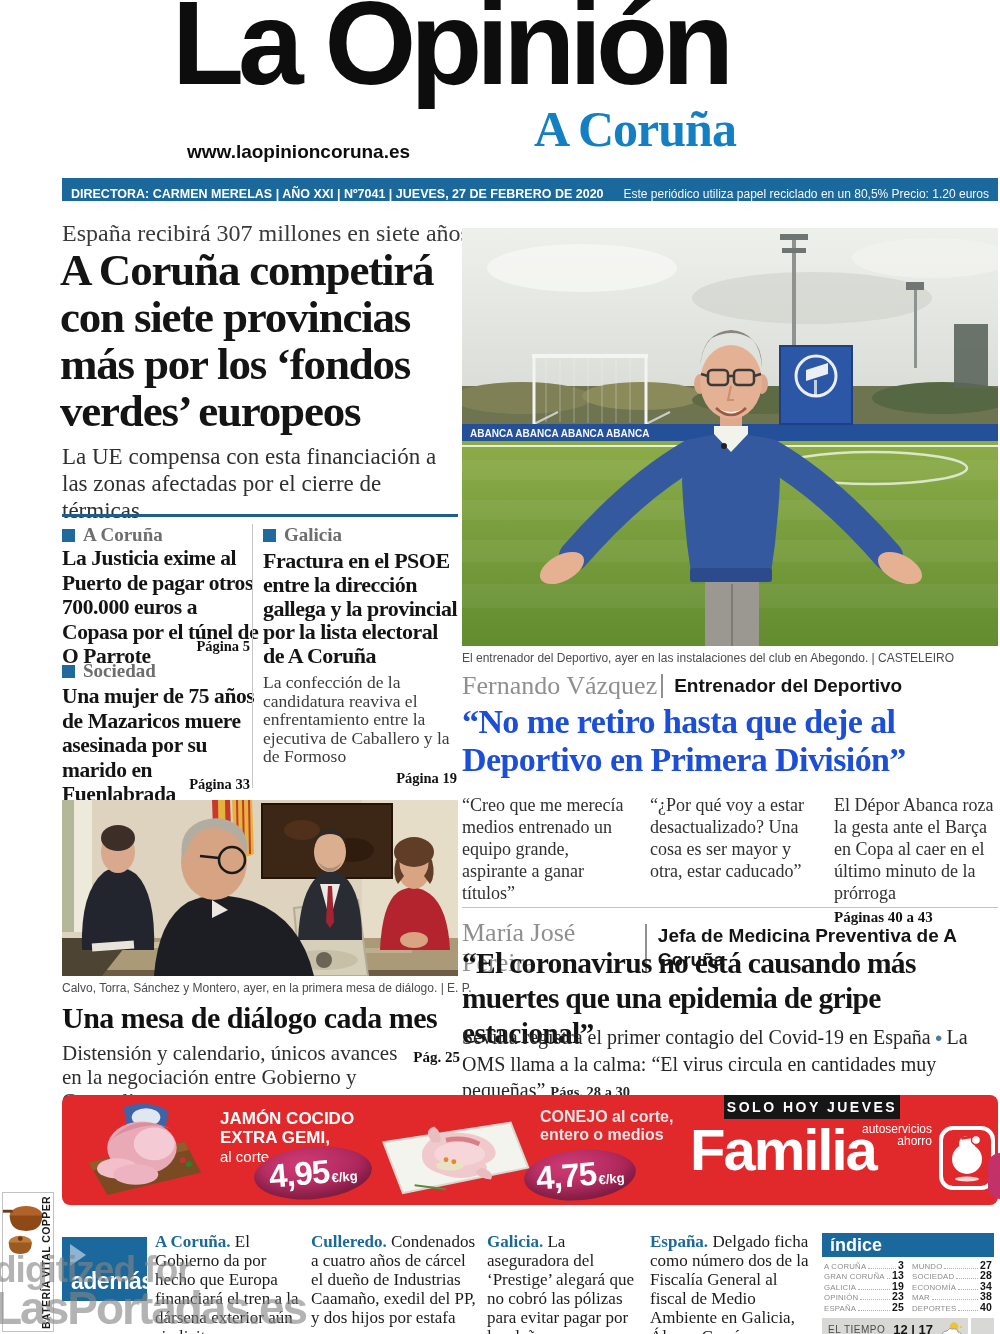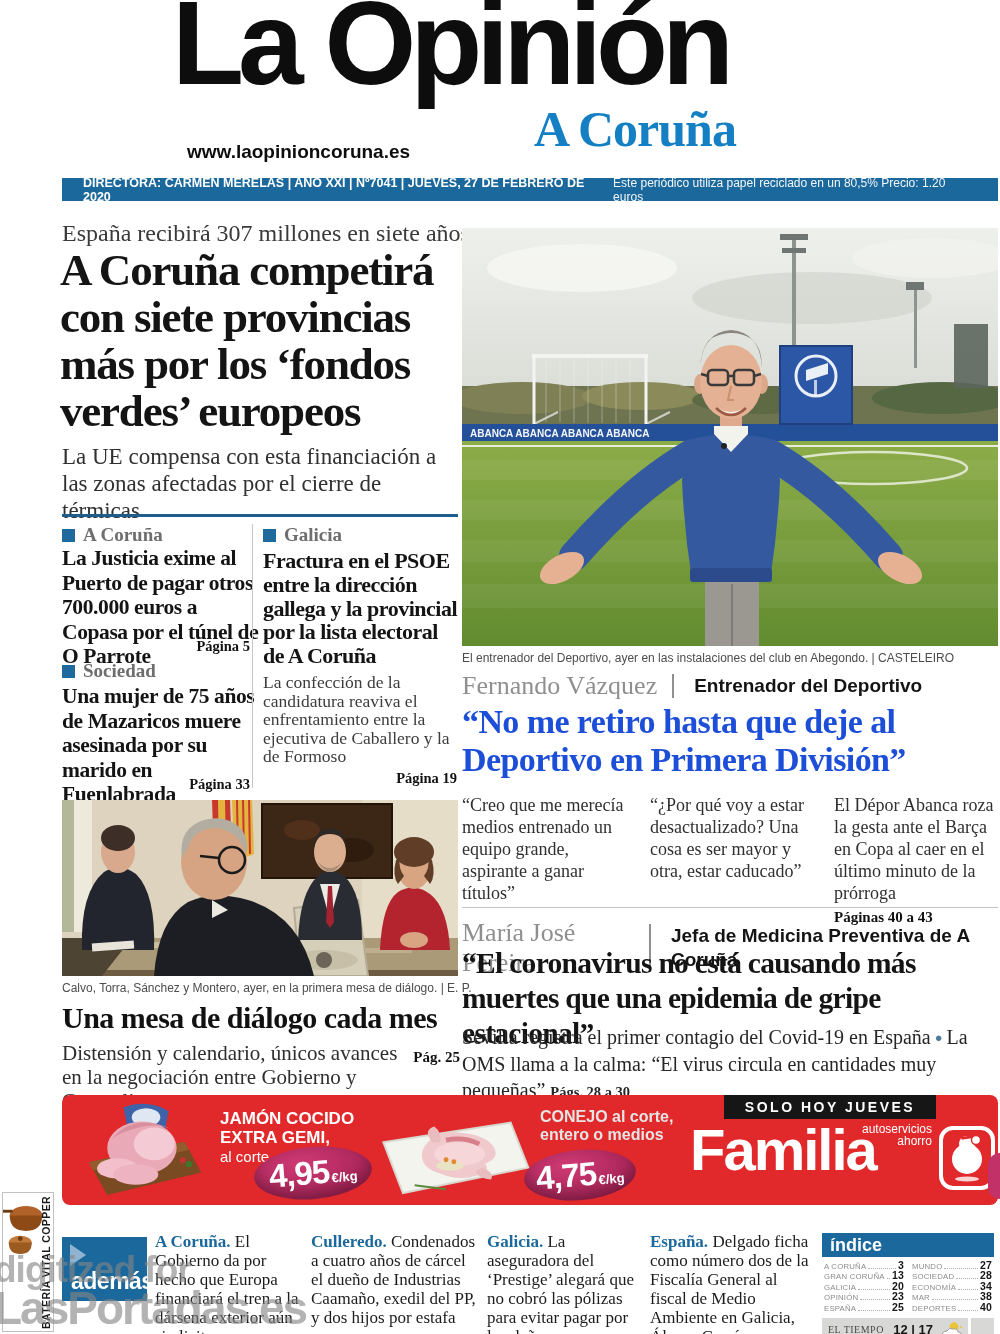--- a/index.html
+++ b/index.html
@@ -12,21 +12,21 @@
   
   #mast-title{left:172px;top:-16px;font-family:"Liberation Sans",sans-serif;font-weight:700;
               font-size:118px;letter-spacing:-6px;color:#0d0d0d;line-height:1}
   #mast-region{left:470px;top:100px;width:330px;text-align:center;font-weight:700;
                font-size:50px;color:#1480c3;letter-spacing:-1px}
   #mast-url{left:187px;top:141px;font-family:"Liberation Sans",sans-serif;font-weight:700;
             font-size:19px;color:#0d0d0d}
 
   
   #topbar{left:62px;top:178px;width:936px;height:23px;background:#1b689c;color:#fff;
-          display:flex;align-items:center;justify-content:space-between;padding:0 21px;
+          display:flex;align-items:flex-end;justify-content:space-between;padding:0 9px;
           font-family:"Liberation Sans",sans-serif}
   #topbar .tl{font-weight:700;font-size:12.5px}
   #topbar .tr{font-size:12px;opacity:.95}
 
   
   #kicker{left:62px;top:220px;font-size:24px;color:#3a3a3a}
   #lead-hl{left:60px;top:247px;width:402px;font-size:45px;line-height:47px;font-weight:700;
            letter-spacing:-1.2px;color:#141414}
   #lead-deck{left:62px;top:443px;width:400px;font-size:23px;line-height:27px;color:#303030}
   #lead-page{left:62px;top:489px;width:368px;text-align:right;font-weight:700;font-size:15px}
@@ -56,21 +56,21 @@
   #dlg-hl{left:62px;top:1001px;width:400px;font-weight:700;font-size:30px;letter-spacing:-.5px}
   #dlg-deck{left:62px;top:1041px;width:398px;font-size:21px;line-height:24px;color:#2e2e2e}
   #dlg-deck .pg{font-weight:700;font-size:15px;color:#111;float:right;margin-top:4px}
 
   
   #main-photo{left:462px;top:228px;width:536px;height:418px}
   #main-cap{left:462px;top:651px;font-size:12px;color:#4c4c4c}
   .byline{display:flex;align-items:center}
   .byline .nm{font-size:26px;color:#8f8f8f}
   .byline .rl{font-family:"Liberation Sans",sans-serif;font-weight:700;font-size:19px;color:#141414;
-              border-left:2px solid #909090;padding-left:20px;margin-left:15px;line-height:24px}
+              border-left:2px solid #909090;padding-left:11px;margin-left:4px;line-height:24px}
   #byl1{left:462px;top:671px}
   #hl1{left:462px;top:703px;width:538px;font-weight:700;font-size:34px;line-height:38px;
        letter-spacing:-.6px;color:#1d4ed8}
   .qt{font-size:18px;line-height:22px;color:#303030}
   #q1{left:462px;top:794px;width:176px}
   #q2{left:650px;top:794px;width:176px}
   #q3{left:834px;top:794px;width:164px}
   #q3 .pg{display:block;font-weight:700;font-size:15px;color:#111;margin-top:2px}
   #rrule{left:462px;top:907px;width:536px;height:1px;background:#c4c4c4}
   #byl2{left:462px;top:918px}
@@ -90,21 +90,21 @@
                  font-weight:700;font-size:16px;line-height:18px;color:#e5e5e5}
   .price{position:absolute;border-radius:50%;
          background:radial-gradient(ellipse at 40% 30%,#cf3a74,#981c4c);
          display:flex;align-items:center;justify-content:center;color:#fff;
          font-family:"Liberation Sans",sans-serif;font-weight:700;transform:rotate(-5deg);
          box-shadow:inset 0 -8px 14px rgba(0,0,0,.25)}
   #price1{left:192px;top:52px;width:118px;height:52px}
   #price2{left:462px;top:55px;width:112px;height:50px}
   .price .val{font-size:33px;letter-spacing:-1px}
   .price .unit{font-size:13px;margin-left:2px;margin-top:12px}
-  #ad-banner{position:absolute;left:662px;top:0;width:212px;height:24px;background:#161616;color:#fff;
+  #ad-banner{position:absolute;left:662px;top:0;width:176px;height:24px;background:#161616;color:#fff;
              font-family:"Liberation Sans",sans-serif;font-weight:700;font-size:14px;letter-spacing:2.5px;
              display:flex;align-items:center;justify-content:center}
   #ad-brand{position:absolute;left:628px;top:26px;font-family:"Liberation Sans",sans-serif;font-weight:700;
             font-size:58px;letter-spacing:-2px;color:#fff;line-height:1}
   #ad-tag{position:absolute;left:790px;top:28px;width:80px;text-align:right;color:#fff;
           font-size:12px;line-height:12px;font-family:"Liberation Sans",sans-serif}
   #ad-pig{position:absolute;left:876px;top:30px}
   #ad-sliver{position:absolute;left:926px;top:58px;width:14px;height:46px;border-radius:12px 0 0 12px;
              background:#c23268}
 
@@ -128,21 +128,21 @@
               font-weight:700;font-size:18px;padding-left:8px;line-height:24px}
   #indice .rows{display:flex;gap:8px;padding:4px 2px 2px 2px}
   #indice .colx{flex:1}
   .irow{display:flex;align-items:baseline;font-family:"Liberation Sans",sans-serif;font-size:7.8px;
         color:#8c8c8c;line-height:9.4px;letter-spacing:.2px;white-space:nowrap}
   .irow .dots{flex:1;border-bottom:1px dotted #b0b0b0;margin:0 2px}
   .irow .n{font-weight:700;font-size:10.5px;color:#161616}
   #indice .weather{margin-top:3px;height:23px;background:#d8d8d6;display:flex;align-items:center;
                    padding:0 6px;width:146px}
   #indice .wsq{position:absolute;right:0;bottom:0;width:23px;height:23px;background:#d8d8d6}
-  .weather .wl{font-family:Liberation Serif, serif;font-size:10px;color:#4a4a4a;letter-spacing:.5px}
+  .weather .wl{font-family:Liberation Sans, sans-serif;font-size:10px;color:#4a4a4a;letter-spacing:.5px}
   .weather .wt{font-family:"Liberation Sans",sans-serif;font-weight:700;font-size:13px;color:#161616;
                margin-left:auto;margin-right:5px}
 
   
   #sidead{left:2px;top:1192px;width:52px;height:140px;background:#fff;border:1px solid #c2c2c2}
   #sidead .vtxt{position:absolute;right:1px;top:4px;height:132px;writing-mode:vertical-rl;
                 transform:rotate(180deg);font-family:"Liberation Sans",sans-serif;font-weight:700;
                 font-size:10.5px;letter-spacing:.4px;color:#1a1a1a;white-space:nowrap}
   #wm{left:-6px;top:1253px;z-index:60;color:#858585;opacity:.62;
       font-family:"Liberation Sans",sans-serif;font-weight:700;line-height:.92;pointer-events:none}
@@ -451,21 +451,21 @@
             <span class="n">3</span>
           </div>
         <div class="irow">
             <span>GRAN CORUÑA</span>
             <span class="dots"></span>
             <span class="n">13</span>
           </div>
         <div class="irow">
             <span>GALICIA</span>
             <span class="dots"></span>
-            <span class="n">20</span>
+            <span class="n">19</span>
           </div>
         <div class="irow">
             <span>OPINIÓN</span>
             <span class="dots"></span>
             <span class="n">23</span>
           </div>
         <div class="irow">
             <span>ESPAÑA</span>
             <span class="dots"></span>
             <span class="n">25</span>

